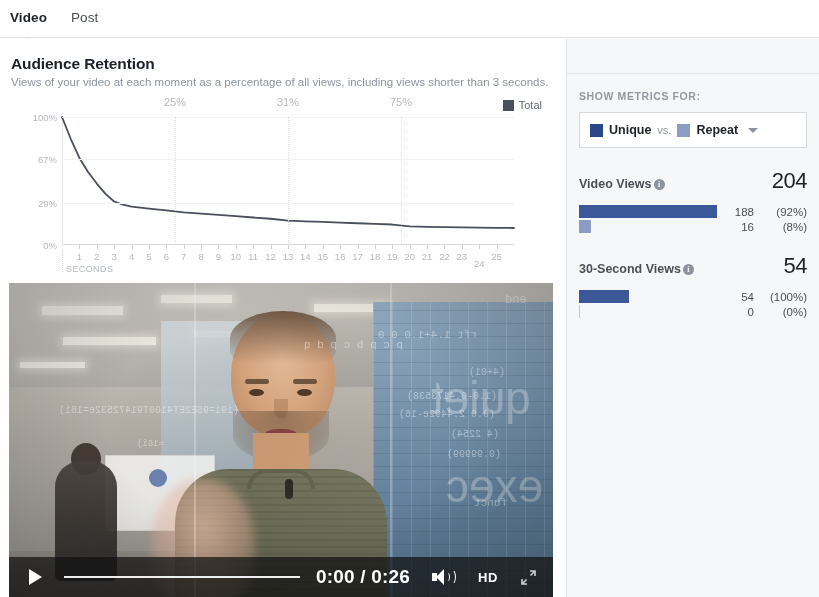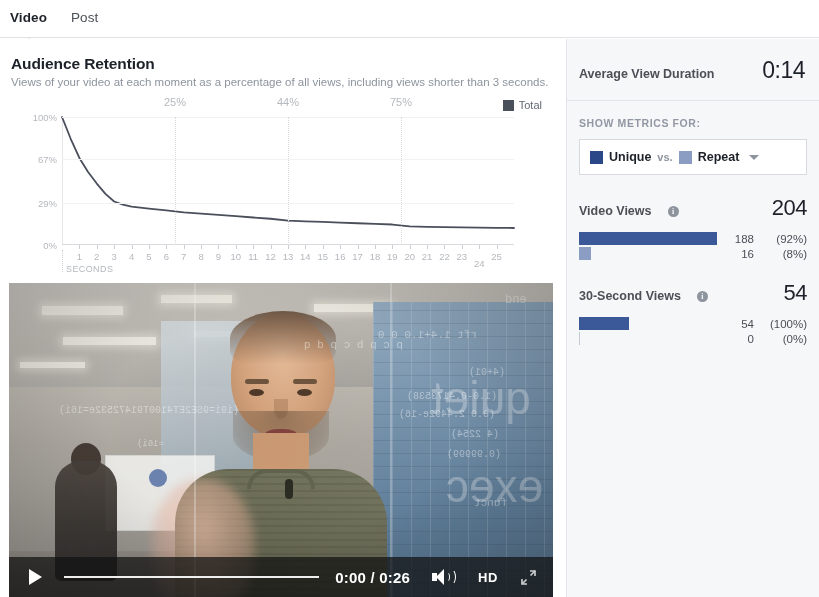--- a/index.html
+++ b/index.html
@@ -199,21 +199,21 @@
   
   .controls {
     position: absolute; left: 0; bottom: 0; width: 100%; height: 40px;
     background: rgba(18,18,18,.72);
     display: flex; align-items: center;
   }
   .ctl-play { margin-left: 20px; width: 0; height: 0;
     border-left: 13px solid #fff; border-top: 8px solid transparent; border-bottom: 8px solid transparent; cursor: pointer; }
   .ctl-progress { position: relative; flex: 1; margin: 0 16px 0 22px; height: 14px; display:flex; align-items:center; cursor: pointer; }
   .ctl-track { width: 100%; height: 2px; background: rgba(255,255,255,.92); }
-  .ctl-time { color: #fff; font-size: 15px; font-weight: bold; letter-spacing: .2px; margin-right: 22px; white-space: nowrap; }
+  .ctl-time { color: #fff; font-size: 19px; font-weight: bold; letter-spacing: .2px; margin-right: 22px; white-space: nowrap; }
   .ctl-vol { position: relative; width: 22px; height: 18px; margin-right: 24px; cursor: pointer; }
   .ctl-vol .spk { position: absolute; left: 0; top: 5px; width: 5px; height: 8px; background: #fff; }
   .ctl-vol .cone { position: absolute; left: 4px; top: 1px; width: 0; height: 0;
     border-right: 8px solid #fff; border-top: 8px solid transparent; border-bottom: 8px solid transparent; }
   .ctl-vol .wave { position: absolute; border: 1.6px solid #fff; border-left-color: transparent;
     border-top-color: transparent; border-bottom-color: transparent; border-radius: 50%; }
   .ctl-vol .w1 { left: 12px; top: 4px; width: 6px; height: 10px; }
   .ctl-vol .w2 { left: 14px; top: 1px; width: 10px; height: 16px; }
   .ctl-hd { color: #fff; font-size: 13px; font-weight: bold; letter-spacing: .6px; margin-right: 22px; cursor: pointer; }
   .ctl-fs { position: relative; width: 17px; height: 17px; margin-right: 16px; opacity: .78; cursor: pointer; }
@@ -232,30 +232,30 @@
   .metrics-for { padding: 16px 12px 0 12px; }
   .metrics-for-label { font-size: 10.5px; color: #9197a3; letter-spacing: .6px; font-weight: bold; }
   .selector {
     margin-top: 10px; height: 36px; background: #fff; border: 1px solid #d8dadf;
     display: flex; align-items: center; padding: 0 10px; gap: 6px; cursor: pointer;
   }
   .sw { width: 13px; height: 13px; display: inline-block; }
   .sw-unique { background: #2a4887; }
   .sw-repeat { background: #8b9dc3; }
   .sel-txt { font-size: 12.5px; font-weight: bold; color: #1d2129; }
-  .sel-vs { font-size: 11px; color: #8d949e; font-weight: bold; }
+  .sel-vs { font-size: 11px; color: #8d949e; }
   .sel-caret {
     width: 0; height: 0; margin-left: 4px;
     border-left: 5px solid transparent; border-right: 5px solid transparent;
     border-top: 5px solid #8d949e;
   }
 
   .mgroup { padding: 20px 12px 0 12px; }
   .mhead { display: flex; align-items: baseline; justify-content: space-between; }
-  .mtitle { font-size: 12.5px; font-weight: bold; color: #4b4f56; display: flex; align-items: center; gap: 16px; }
+  .mtitle { font-size: 12.5px; font-weight: bold; color: #4b4f56; display: flex; align-items: center; gap: 2px; }
   .info-i {
     width: 11px; height: 11px; border-radius: 50%; background: #8d949e; color: #f6f7f9;
     font-size: 8px; font-weight: bold; line-height: 11px; text-align: center;
     font-family: "Liberation Serif", serif; display: inline-block; cursor: pointer;
   }
   .mvalue { font-size: 22px; color: #1d2129; letter-spacing: -.5px; }
   .bars { margin-top: 11px; position: relative; }
   .bar-row { position: relative; display: flex; align-items: center; height: 13px; }
   .bar-row + .bar-row { margin-top: 2px; }
   .bar-track { position: relative; width: 150px; height: 13px; }
@@ -296,21 +296,21 @@
       <div class="ylabel" style="top: 128px;">0%</div>
           <div class="hgrid" style="top: 85.76px;"></div>
           <div class="ylabel" style="top: 85.76px;">29%</div>
           <div class="hgrid" style="top: 42.24px;"></div>
           <div class="ylabel" style="top: 42.24px;">67%</div>
           <div class="hgrid" style="top: 0px;"></div>
           <div class="ylabel" style="top: 0px;">100%</div>
           <div class="vgrid" style="left: 113px;"></div>
           <div class="pct-label" style="left: 113px;">25%</div>
           <div class="vgrid" style="left: 226px;"></div>
-          <div class="pct-label" style="left: 226px;">44%</div>
+          <div class="pct-label" style="left: 226px;">31%</div>
           <div class="vgrid" style="left: 339px;"></div>
           <div class="pct-label" style="left: 339px;">75%</div>
           <div class="tick" style="left: 17.3846px;"></div>
           <div class="xnum" style="left: 17.3846px;">1</div>
           <div class="tick" style="left: 34.7692px;"></div>
           <div class="xnum" style="left: 34.7692px;">2</div>
           <div class="tick" style="left: 52.1538px;"></div>
           <div class="xnum" style="left: 52.1538px;">3</div>
           <div class="tick" style="left: 69.5385px;"></div>
           <div class="xnum" style="left: 69.5385px;">4</div>
@@ -437,24 +437,20 @@
             <path d="M7 15 H2 v-5" fill="none" stroke="#fff" stroke-width="1.6"></path>
             <path d="M2 15 L6.5 10.5" stroke="#fff" stroke-width="1.6"></path>
           </svg>
         </div>
       </div>
     </div>
   </div>
 
   <div class="right">
     <div class="kpi-block">
-      <div class="kpi-row">
-        <span class="kpi-label">Average View Duration</span>
-        <span class="kpi-value">0:14</span>
-      </div>
     </div>
 
     <div class="metrics-for">
       <div class="metrics-for-label">SHOW METRICS FOR:</div>
       <div class="selector">
         <span class="sw sw-unique"></span>
         <span class="sel-txt">Unique</span>
         <span class="sel-vs">vs.</span>
         <span class="sw sw-repeat"></span>
         <span class="sel-txt">Repeat</span>

